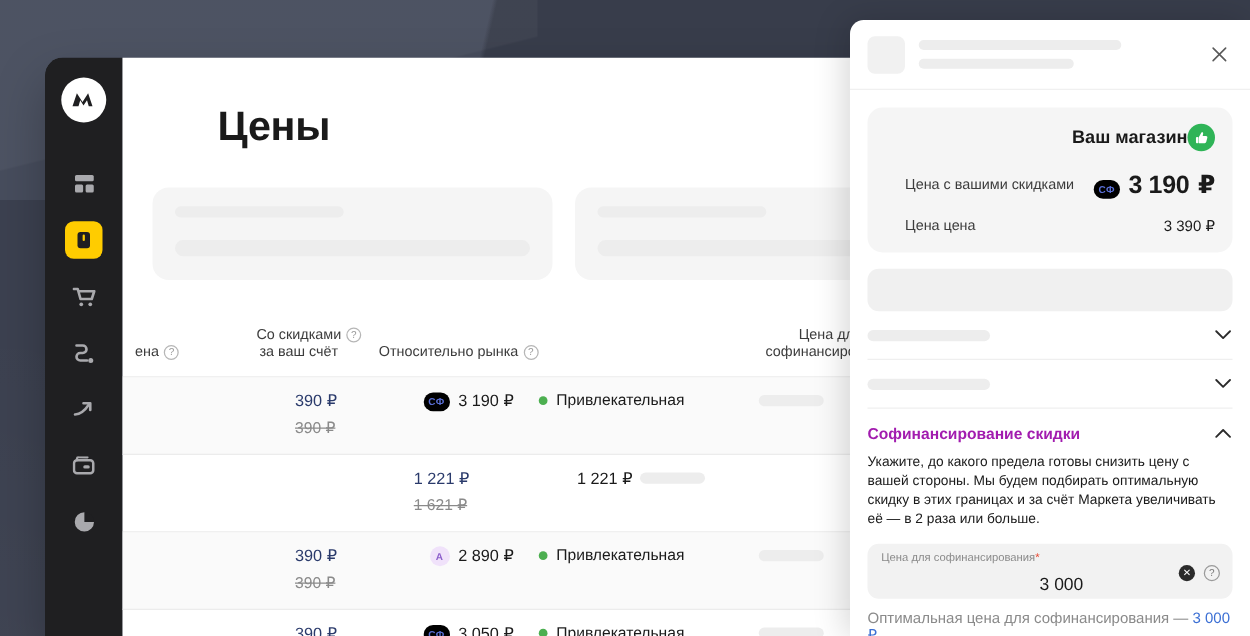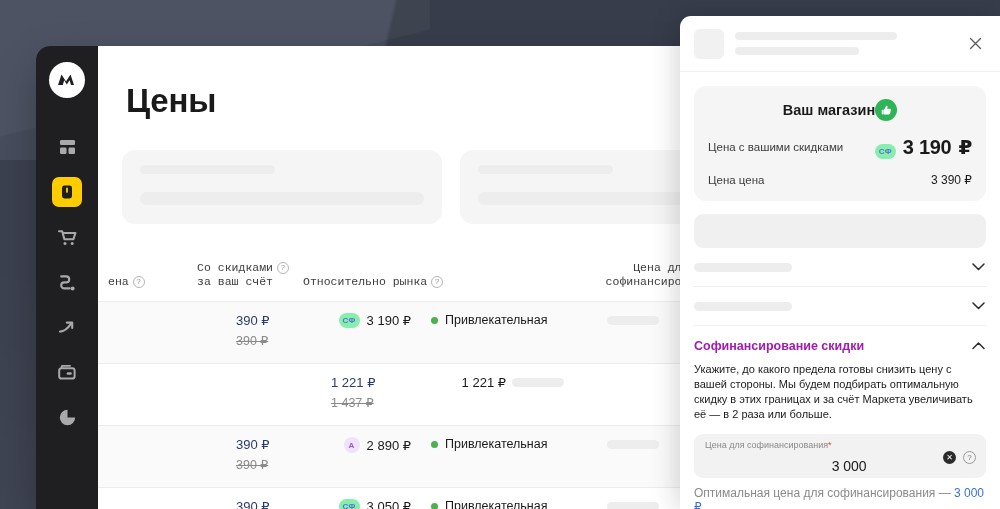--- a/index.html
+++ b/index.html
@@ -53,21 +53,21 @@
   }
   .nav-item {
     width: 30px; height: 30px; margin-bottom: 15px;
     display: flex; align-items: center; justify-content: center;
     border-radius: 7px;
   }
   .nav-item.active { background: #fc0; }
 
   .content {
     flex: 1 1 auto; height: 463px; background: #ffffff;
-    position: relative; overflow: hidden;
+    position: relative; overflow: hidden; padding-left: 48px;
   }
   .page-title {
     font-size: 33px; font-weight: 700; color: #1a1a1a;
     letter-spacing: -0.2px;
     margin: 36px 0 0 28px;
   }
 
   
   .sk { background: #ededed; border-radius: 7px; }
 
@@ -87,21 +87,20 @@
   .table { position: absolute; left: 0; top: 200px; width: 100%; }
   .thead {
     display: flex; align-items: flex-end;
     height: 56px; padding: 0 0 10px 0;
     border-bottom: 1px solid #ececec;
   }
   .th {
     font-size: 11.5px; color: #3c3c3c; line-height: 14px;
     display: flex; align-items: flex-start; gap: 4px;
     padding-bottom: 2px;
-    font-family: Liberation Mono, monospace;
   }
   .th .lbl { text-align: center; }
   .th.right { justify-content: flex-end; }
   .qmark {
     display: inline-flex; align-items: center; justify-content: center;
     width: 12px; height: 12px; border: 1px solid #b6b6b6; border-radius: 50%;
     font-size: 8px; color: #9a9a9a; line-height: 1; flex: 0 0 12px;
     margin-top: 1px;
   }
 
@@ -123,21 +122,21 @@
   .price-main { color: #2a3a6b; font-size: 13px; }
   .price-old {
     color: #8a8a8a; font-size: 12.5px; text-decoration: line-through;
     margin-top: 5px;
   }
   .col-stack { display: flex; flex-direction: column; }
   .disc-cell { justify-content: flex-end; align-items: center; gap: 7px; padding-right: 6px; }
   .badge {
     width: 21px; height: 15px; border-radius: 8px;
     font-size: 8px; font-weight: 700; color: #5a6fd6;
-    background: #86efac;
+    background: #000000;
     display: inline-flex; align-items: center; justify-content: center;
     letter-spacing: 0.2px;
   }
   .badge.purple { background: #f0e2fa; color: #8c5ecb; width: 16px; border-radius: 50%; height: 16px; }
   .disc-val { color: #1a1a1a; font-size: 13px; }
   .dot { width: 7px; height: 7px; border-radius: 50%; flex: 0 0 7px; margin-top: 4px; }
   .dot.green { background: #4caf50; }
   .dot.orange { background: #f5a623; }
   .mk-cell { align-items: flex-start; gap: 7px; padding-left: 14px; color: #1a1a1a; }
   .blank-cell { align-items: center; padding-top: 3px; }
@@ -168,31 +167,31 @@
   .mh-lines .sk.b { height: 8px; width: 124px; }
   .close-btn {
     width: 22px; height: 22px; display: flex; align-items: center; justify-content: center;
     color: #5a5a5a; font-size: 15px; flex: 0 0 22px;
   }
 
   .modal-body { padding: 14px 14px 0 14px; }
   .shop-card {
     background: #f5f5f5; border-radius: 12px; padding: 13px 14px 14px 14px;
   }
-  .shop-head { display: flex; align-items: center; justify-content: center; }
+  .shop-head { display: flex; align-items: center; justify-content: flex-end; }
   .shop-title { font-size: 14.5px; font-weight: 700; color: #1a1a1a; }
   .thumbs {
     width: 22px; height: 22px; border-radius: 50%; background: #2fb457;
     display: flex; align-items: center; justify-content: center;
   }
   .shop-row {
     display: flex; align-items: center; justify-content: space-between;
     margin-top: 14px;
   }
-  .shop-row .k { font-size: 11.5px; color: #3c3c3c; }
+  .shop-row .k { font-size: 11.5px; color: #3c3c3c; margin-left: 16px; }
   .shop-row .v { display: flex; align-items: baseline; gap: 7px; }
   .big-price { font-size: 20px; font-weight: 700; color: #1a1a1a; letter-spacing: -0.3px; }
   .small-price { font-size: 12px; color: #1a1a1a; }
 
   .sk-bar { height: 34px; border-radius: 9px; background: #f0f0f0; margin-top: 13px; }
 
   .acc-row {
     display: flex; align-items: center; justify-content: space-between;
     height: 39px; border-bottom: 1px solid #efefef;
   }
@@ -352,21 +351,21 @@
               <div class="cell c-blank blank-cell">
                 <div class="sk"></div>
               </div>
               <div class="cell c-cofin cofin-cell">
                 <span>3 000 ₽</span>
               </div>
             </div>
             <div class="row">
               <div class="cell c-price col-stack">
                 <span class="price-main">1 221 ₽</span>
-                <span class="price-old">1 437 ₽</span>
+                <span class="price-old">1 621 ₽</span>
               </div>
               <div class="cell c-disc disc-cell">
                 <span class="disc-val">1 221 ₽</span>
               </div>
               <div class="cell c-blank blank-cell">
                 <div class="sk"></div>
               </div>
               <div class="cell c-cofin cofin-cell link">
                 <span>Не задана</span>
               </div>

